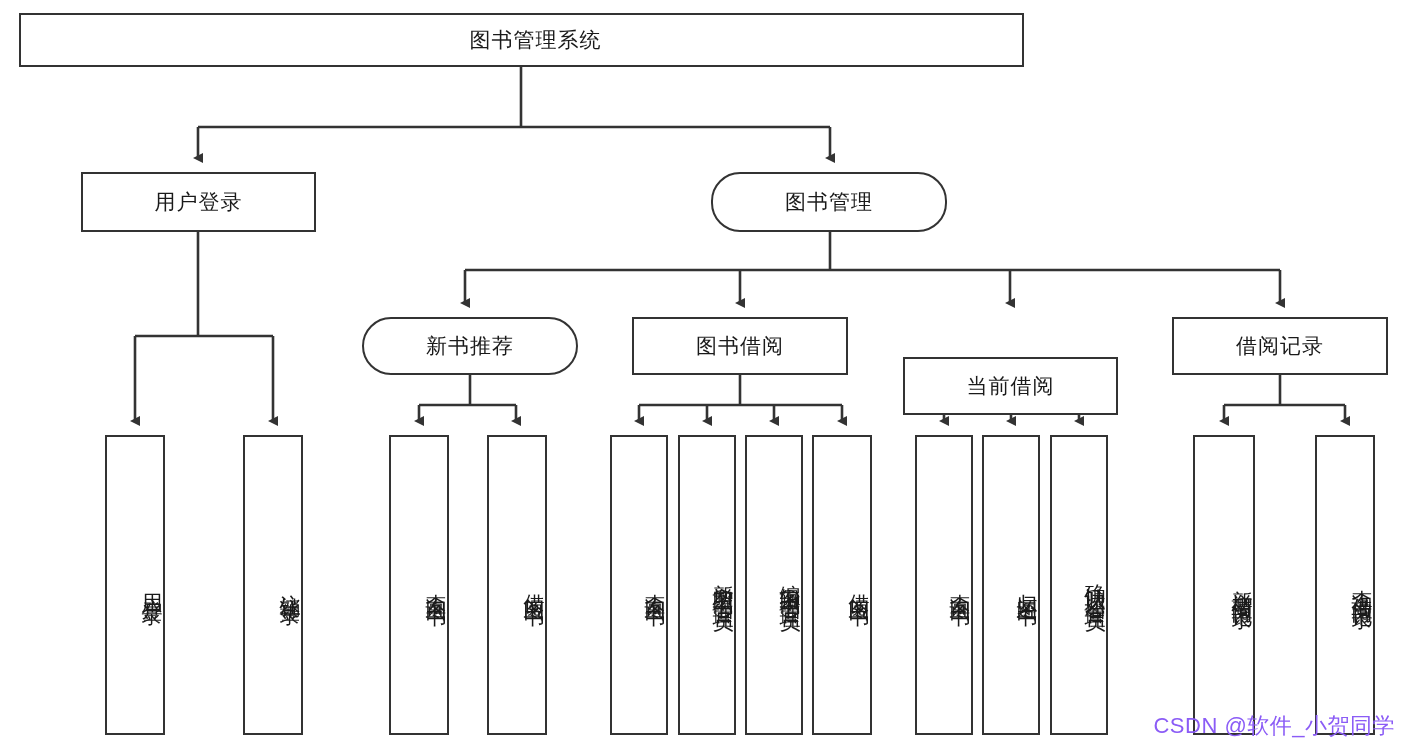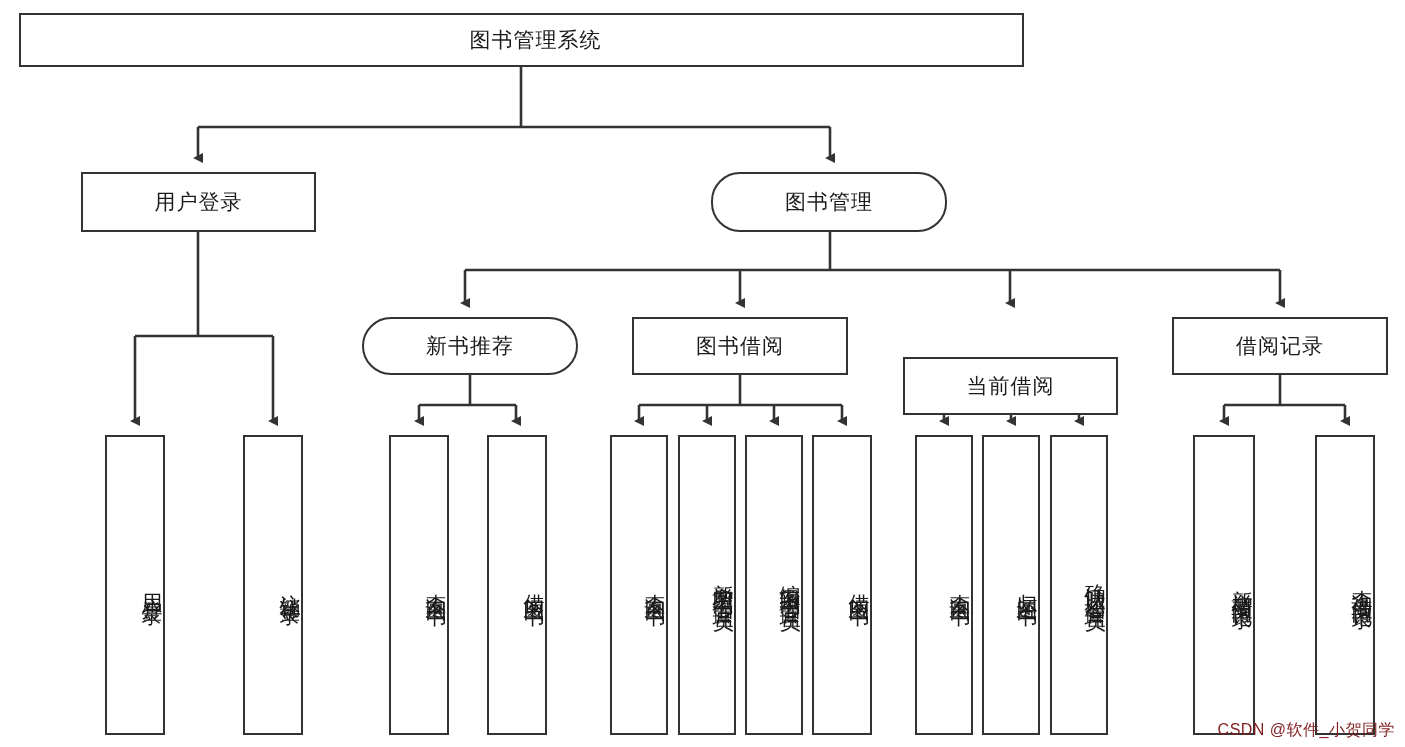--- a/index.html
+++ b/index.html
@@ -50,22 +50,22 @@
     align-items: flex-start;
     justify-content: center;
   }
   .node.vertical.long {
     align-items: flex-start;
   }
   .watermark {
     position: absolute;
     right: 10px;
     bottom: 6px;
-    font-size: 16px;
-    color: #7f1d1d;
+    font-size: 22px;
+    color: #8b5cf6;
     white-space: nowrap;
     letter-spacing: 0.5px;
     text-align: right;
   }
 </style>
 </head>
 <body>
 
 <div id="canvas">
 

